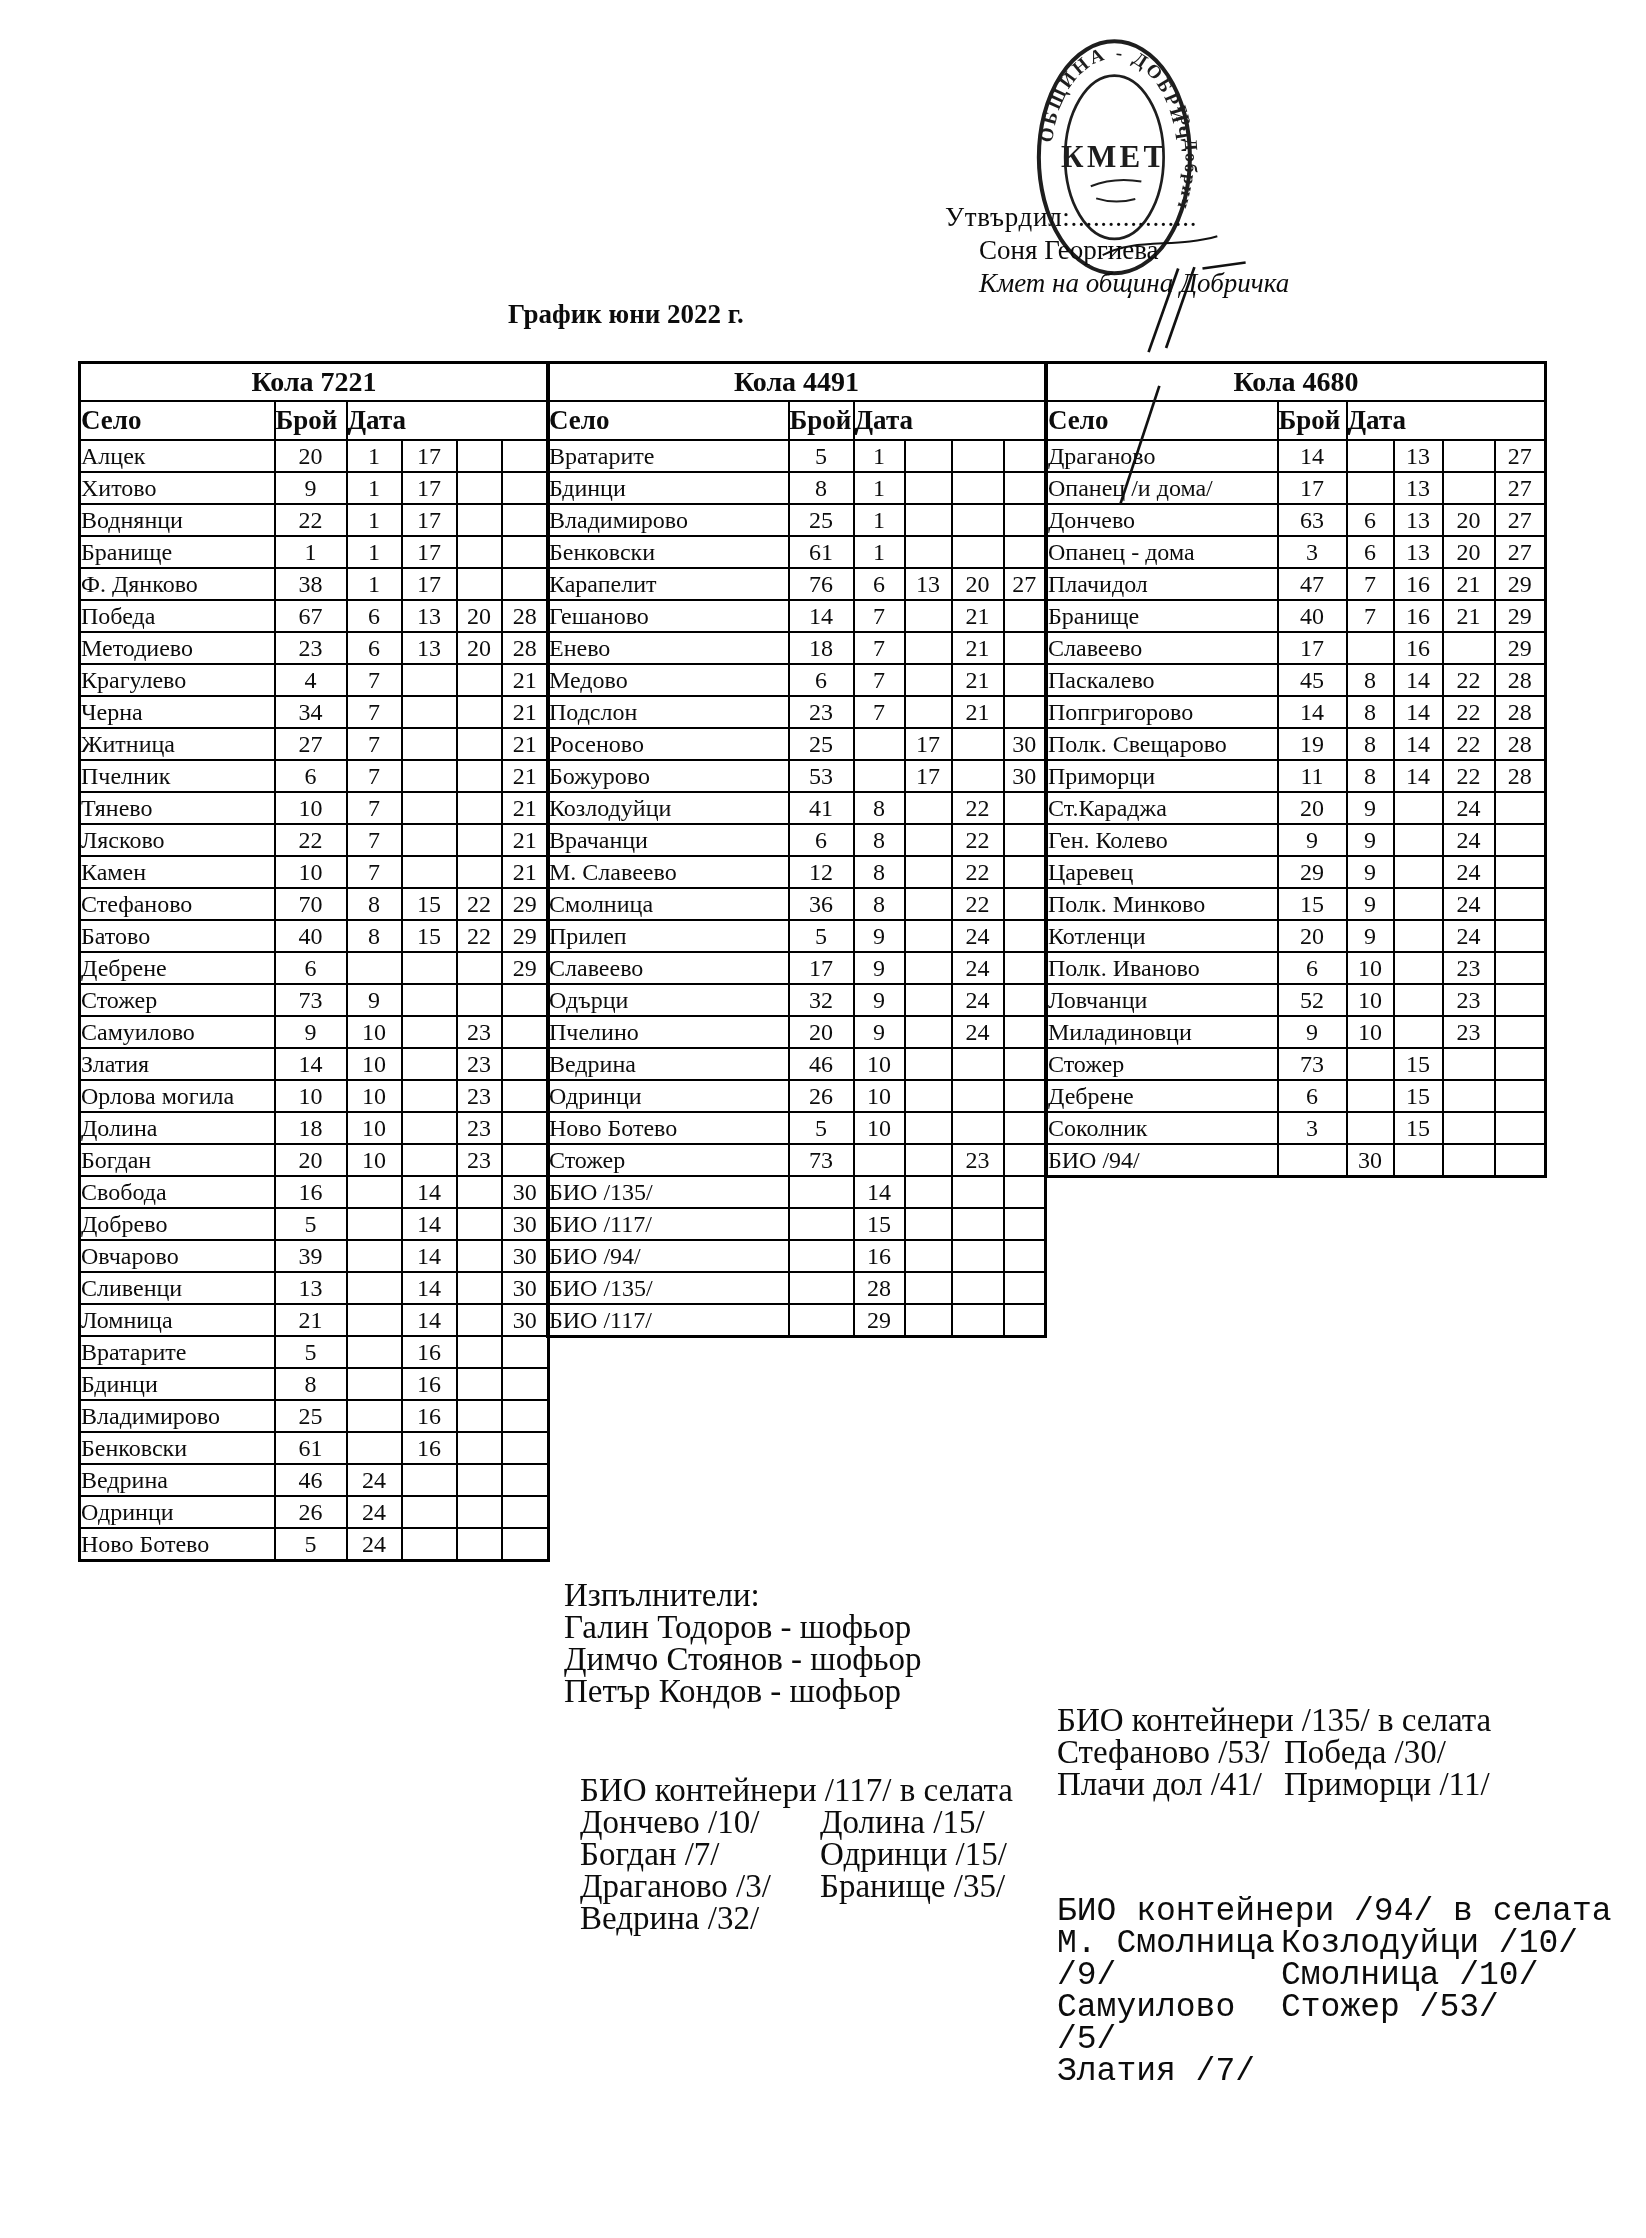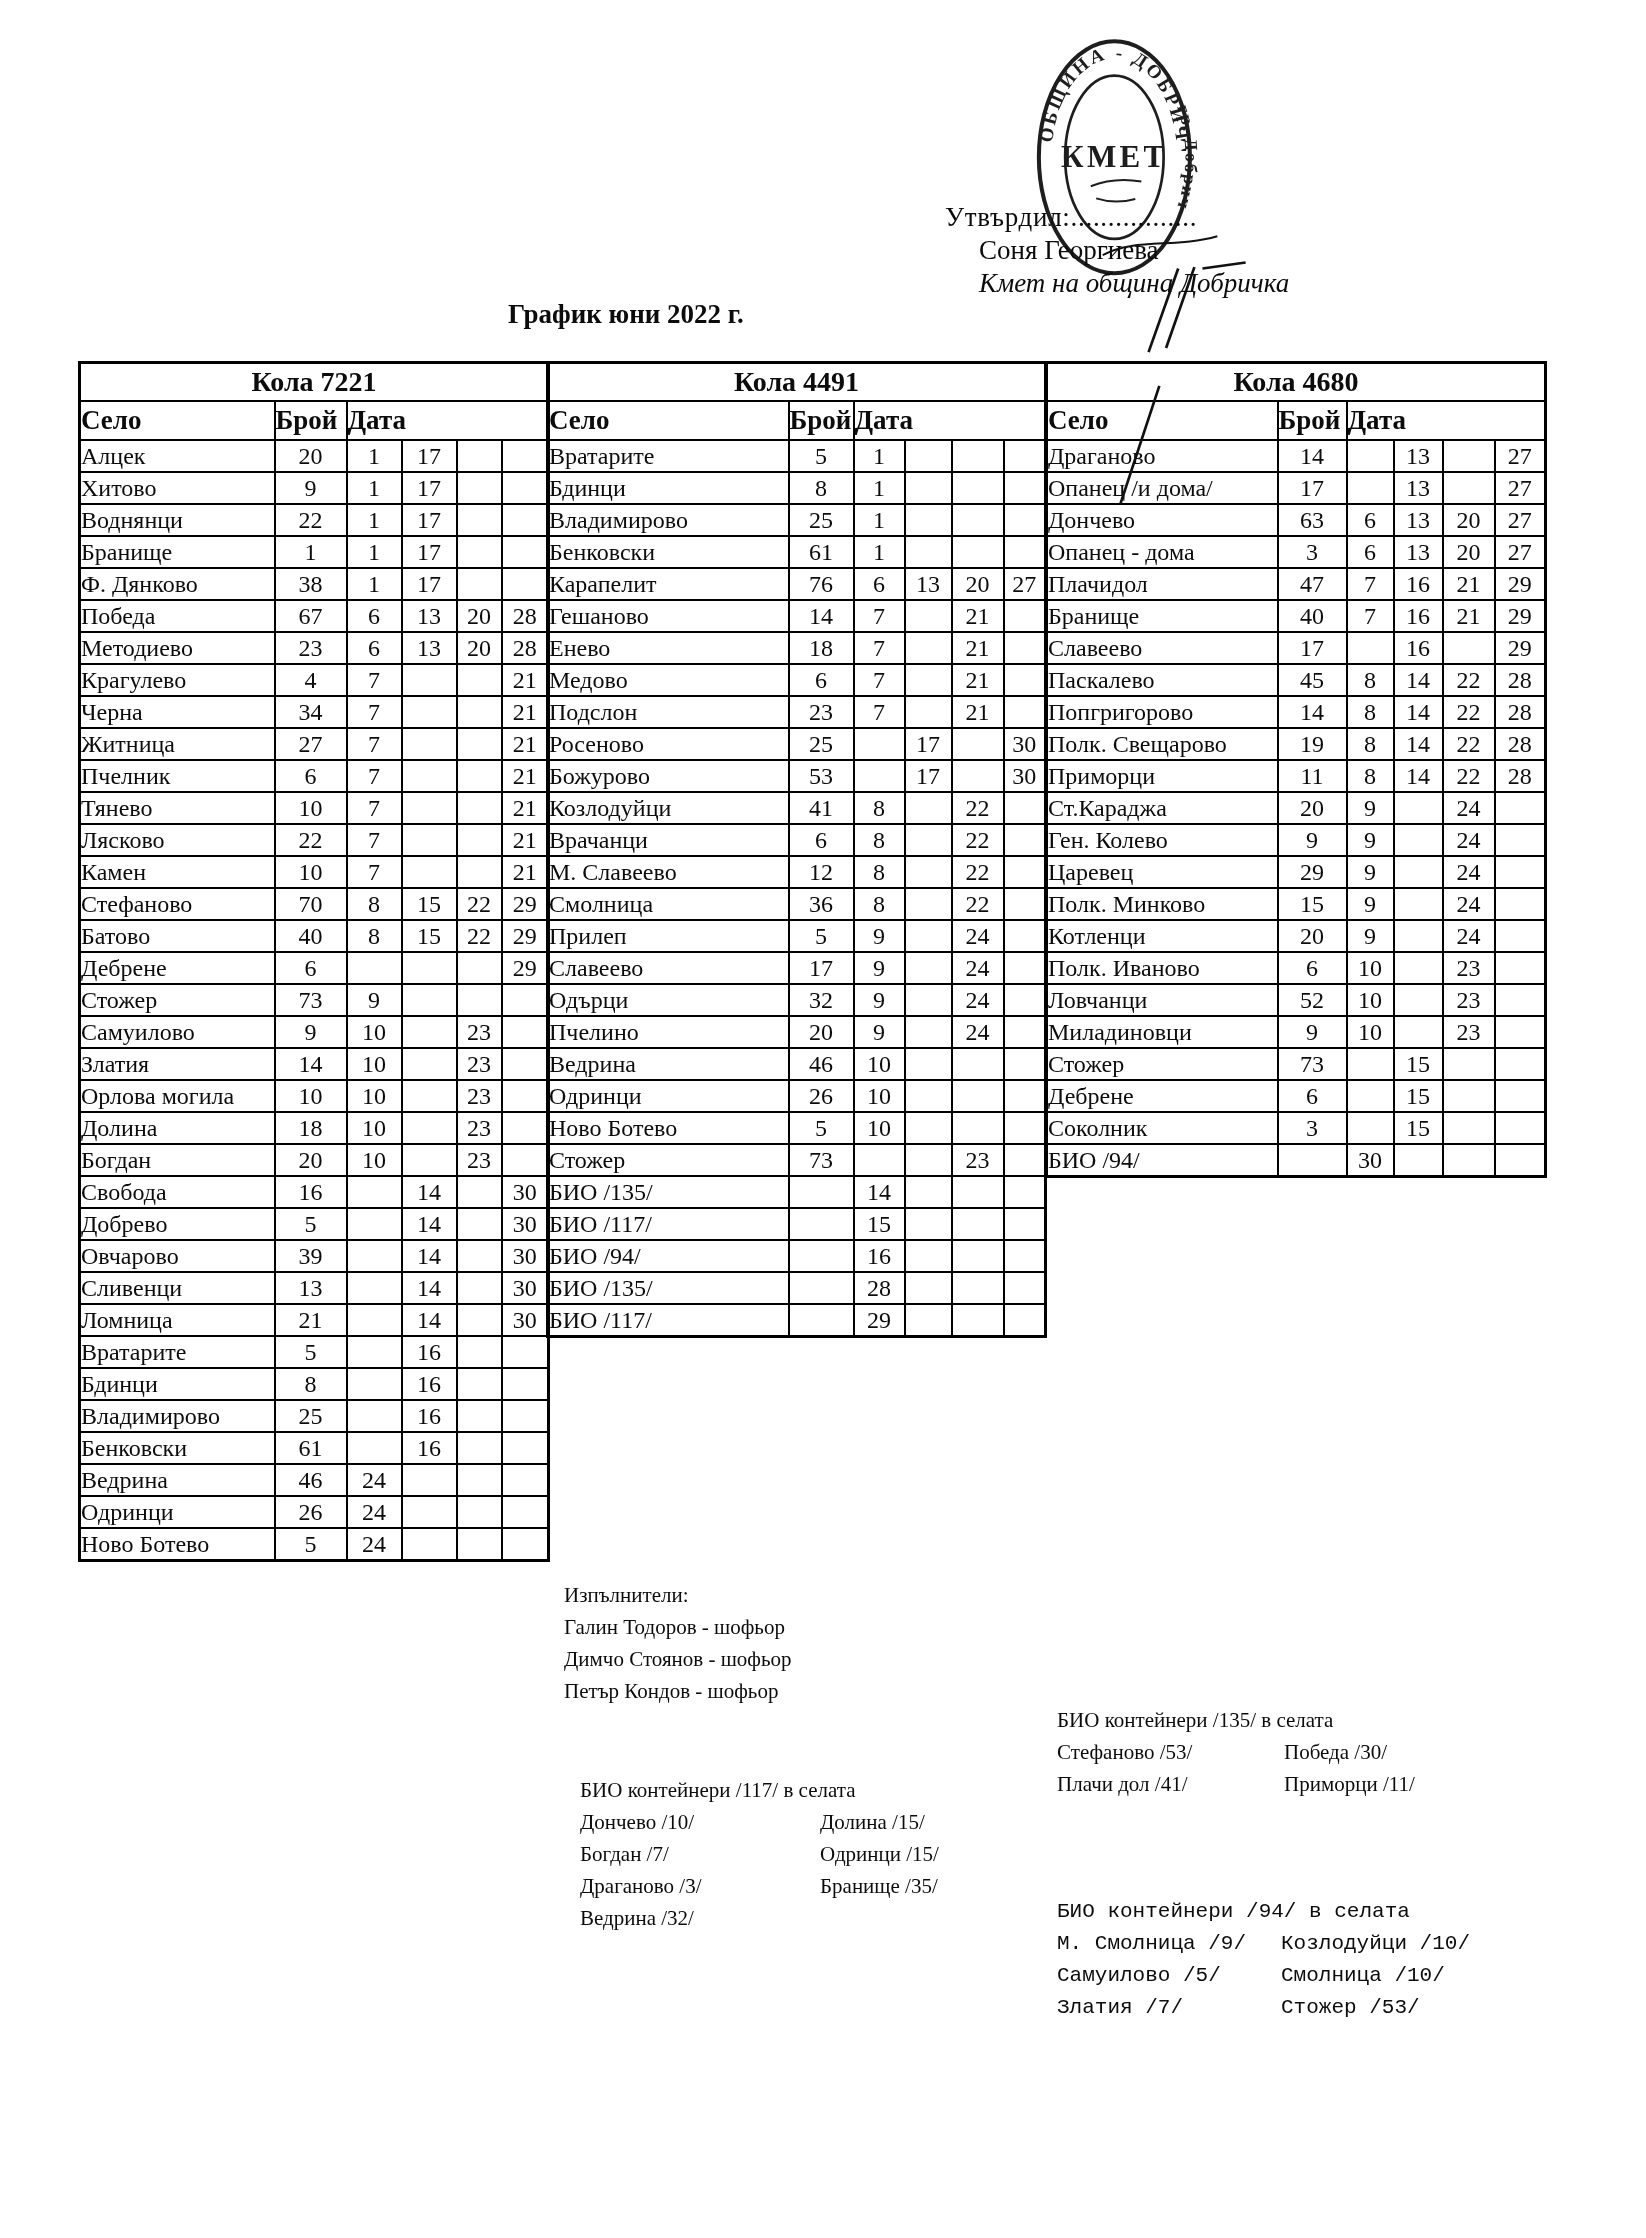--- a/index.html
+++ b/index.html
@@ -14,21 +14,21 @@
   
   table.sched{position:absolute;top:361px;border-collapse:collapse;table-layout:fixed;
               border:3.4px solid #000;}
   table.sched td{border:2px solid #000;overflow:hidden;white-space:nowrap;padding:0;}
   tr.ttl td{height:36px;font-size:28px;font-weight:bold;text-align:center;}
   tr.hdr td{height:37px;font-size:27px;font-weight:bold;}
   tr.trow td{height:30px;font-size:24px;line-height:1;}
   td.vname{text-align:left;padding-left:6.7px;}
   td.num{text-align:center;}
   
-  .tblock{position:absolute;font-size:21px;line-height:32px;}
+  .tblock{position:absolute;font-size:33px;line-height:32px;}
   .tblock .bhead{font-weight:normal;}
   .bcols{display:flex;}
   .bcol{display:block;}
   
   .stamp{position:absolute;left:1003px;top:19px;opacity:.92;}
   .penmarks{position:absolute;left:0;top:0;pointer-events:none;}
 </style>
 </head>
 <body>
 

